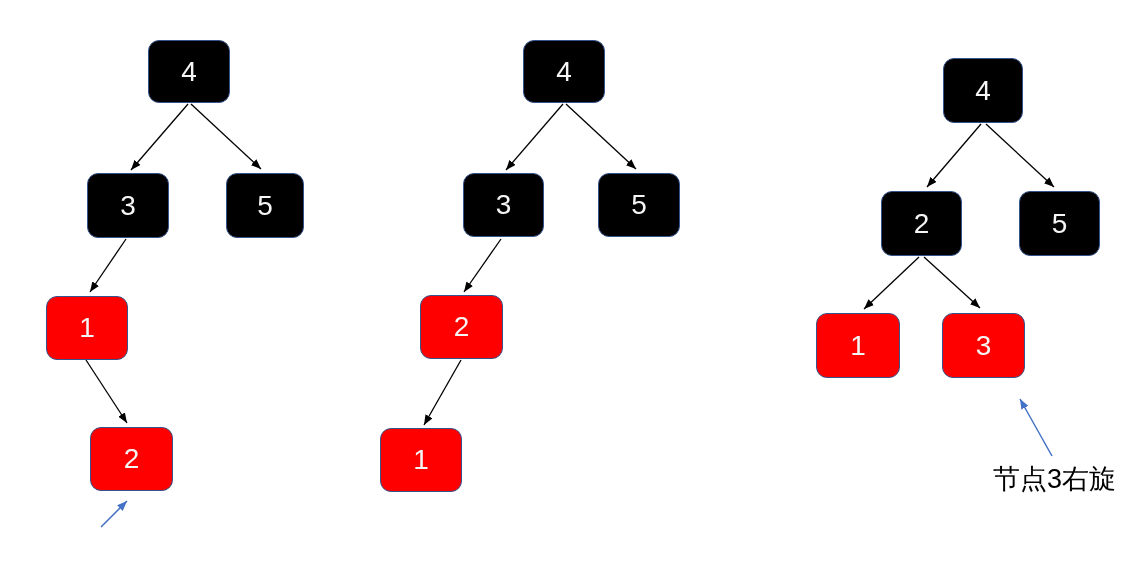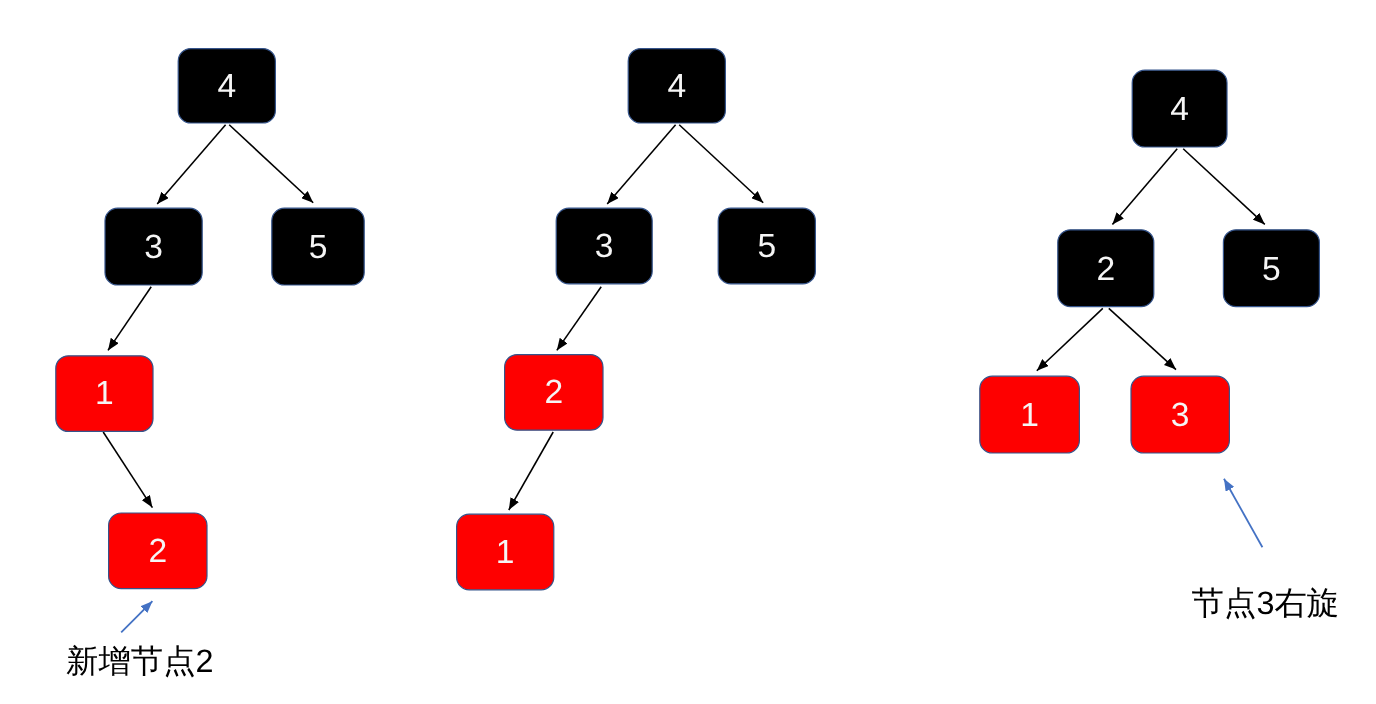--- a/index.html
+++ b/index.html
@@ -97,16 +97,15 @@
   <div class="node black" style="left:598px;top:173px;width:82px;height:64px">5</div>
   <div class="node red" style="left:420px;top:295px;width:83px;height:64px">2</div>
   <div class="node red" style="left:380px;top:428px;width:82px;height:64px">1</div>
 
   <div class="node black" style="left:943px;top:58px;width:80px;height:65px">4</div>
   <div class="node black" style="left:881px;top:191px;width:81px;height:65px">2</div>
   <div class="node black" style="left:1019px;top:191px;width:81px;height:65px">5</div>
   <div class="node red" style="left:816px;top:313px;width:84px;height:65px">1</div>
   <div class="node red" style="left:942px;top:313px;width:83px;height:65px">3</div>
 
-  <div class="caption" style="left:55px;top:538px">新增节点2</div>
-  <div class="caption" style="left:993px;top:490px">节点3右旋</div>
+  <div class="caption" style="left:993px;top:466px">节点3右旋</div>
 
 </div>
 
 </body></html>

